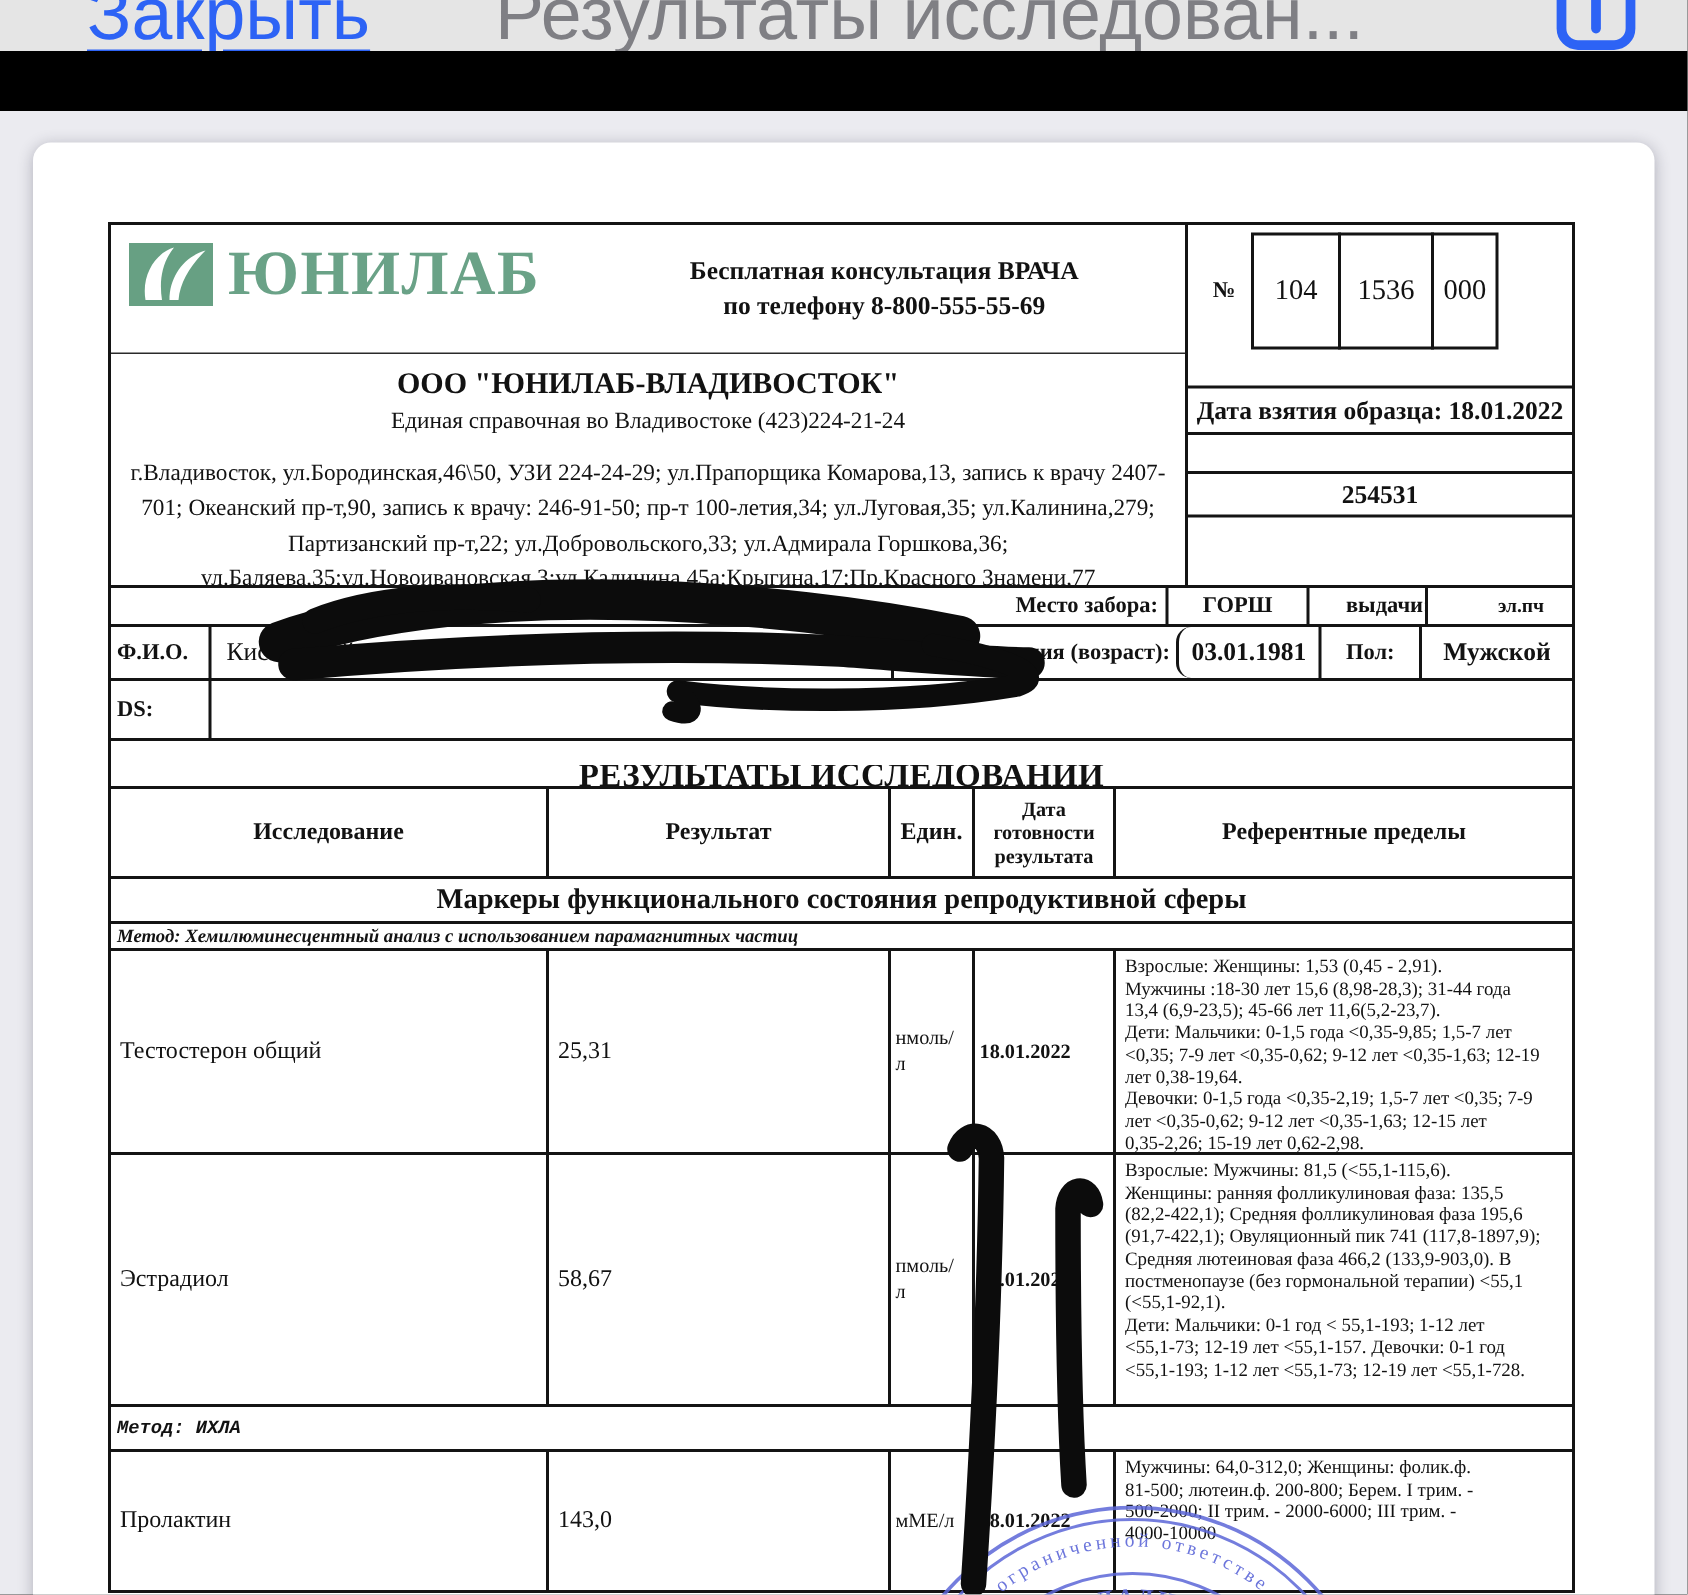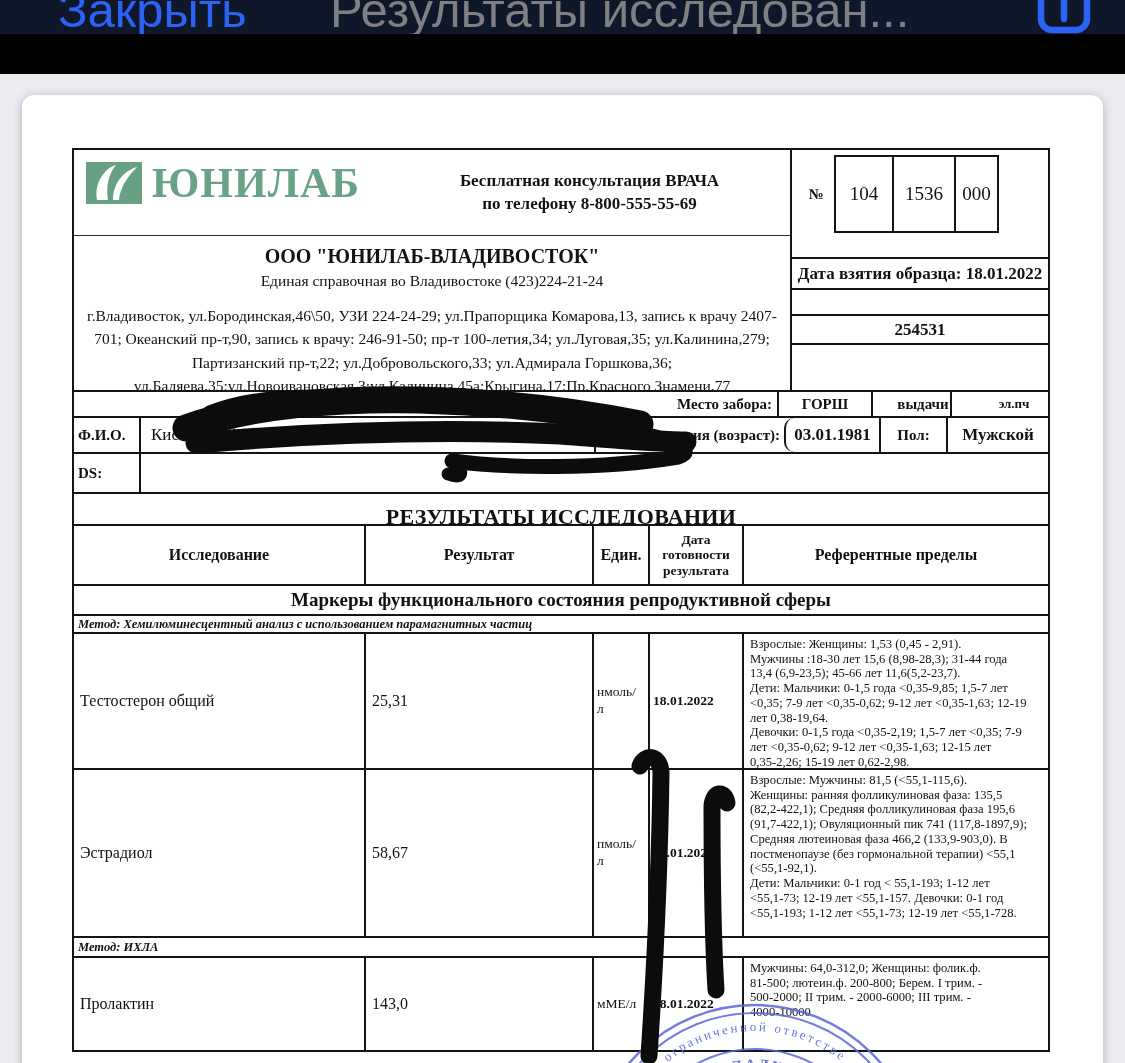--- a/index.html
+++ b/index.html
@@ -3,21 +3,21 @@
 <meta charset="utf-8">
 <style>
   html,body{margin:0;padding:0;}
   body{
     width:1125px;height:1063px;position:relative;overflow:hidden;
     background:#000;font-family:"Liberation Sans",sans-serif;
   }
   
   .topbar{
     position:absolute;left:0;top:0;width:1125px;height:34px;
-    background:#0f172a;overflow:hidden;z-index:5;
+    background:#e5e5e5;overflow:hidden;z-index:5;
   }
   .close-link{
     position:absolute;left:58px;top:-16px;
     font-size:49px;color:#2d63f5;line-height:52px;
     text-decoration:underline;text-decoration-thickness:5px;text-underline-offset:7px;
     cursor:pointer;white-space:nowrap;
   }
   .bar-title{
     position:absolute;left:330px;top:-16px;
     font-size:49px;color:#7f7f84;line-height:52px;white-space:nowrap;
@@ -215,21 +215,21 @@
 Женщины: ранняя фолликулиновая фаза: 135,5
 (82,2-422,1); Средняя фолликулиновая фаза 195,6
 (91,7-422,1); Овуляционный пик 741 (117,8-1897,9);
 Средняя лютеиновая фаза 466,2 (133,9-903,0). В
 постменопаузе (без гормональной терапии) &lt;55,1
 (&lt;55,1-92,1).
 Дети: Мальчики: 0-1 год &lt; 55,1-193; 1-12 лет
 &lt;55,1-73; 12-19 лет &lt;55,1-157. Девочки: 0-1 год
 &lt;55,1-193; 1-12 лет &lt;55,1-73; 12-19 лет &lt;55,1-728.</div>
     </div>
-    <div class="trow" style="height:20px;">
+    <div class="trow" style="height:30px;font-family:Liberation Mono, monospace;">
       <div class="cell nb method">Метод: ИХЛА</div>
     </div>
     <div class="trow h-p">
       <div class="cell nb c1 tname">Пролактин</div>
       <div class="cell c2 tres">143,0</div>
       <div class="cell c3 tunit">
           <span>мМЕ/л</span>
         </div>
       <div class="cell c4 tdate">18.01.2022</div>
       <div class="cell c5 tref"> Мужчины: 64,0-312,0; Женщины: фолик.ф.

